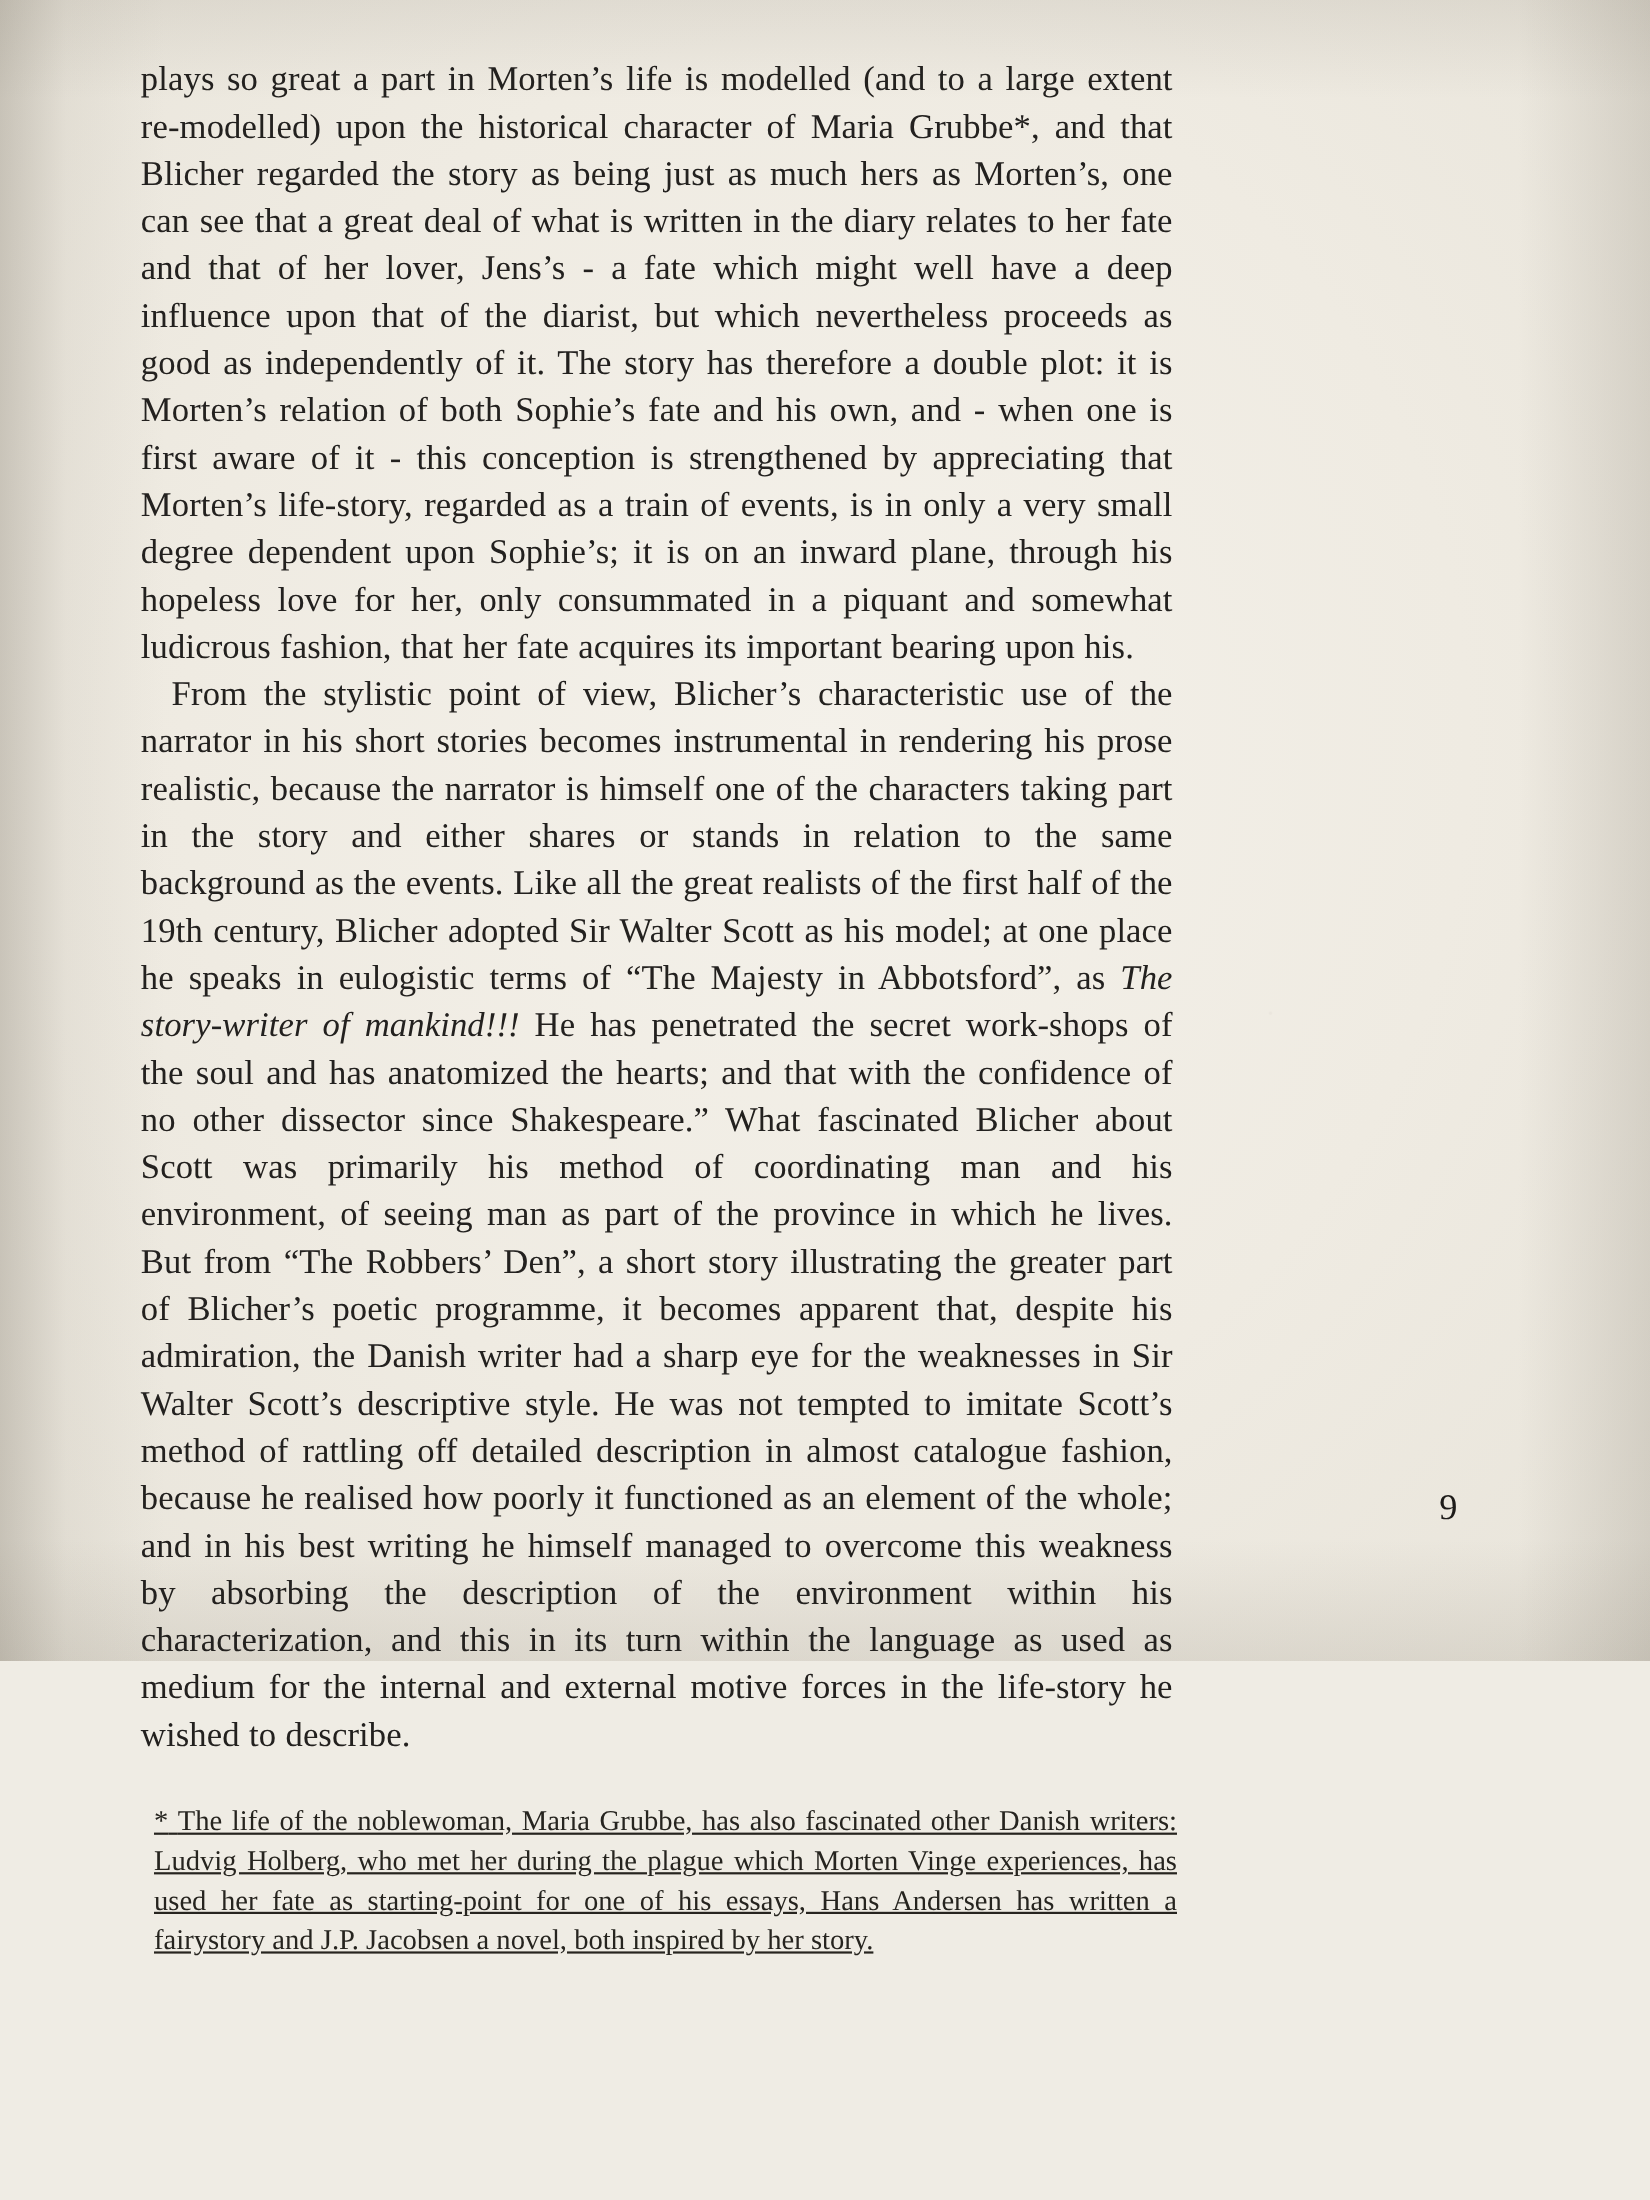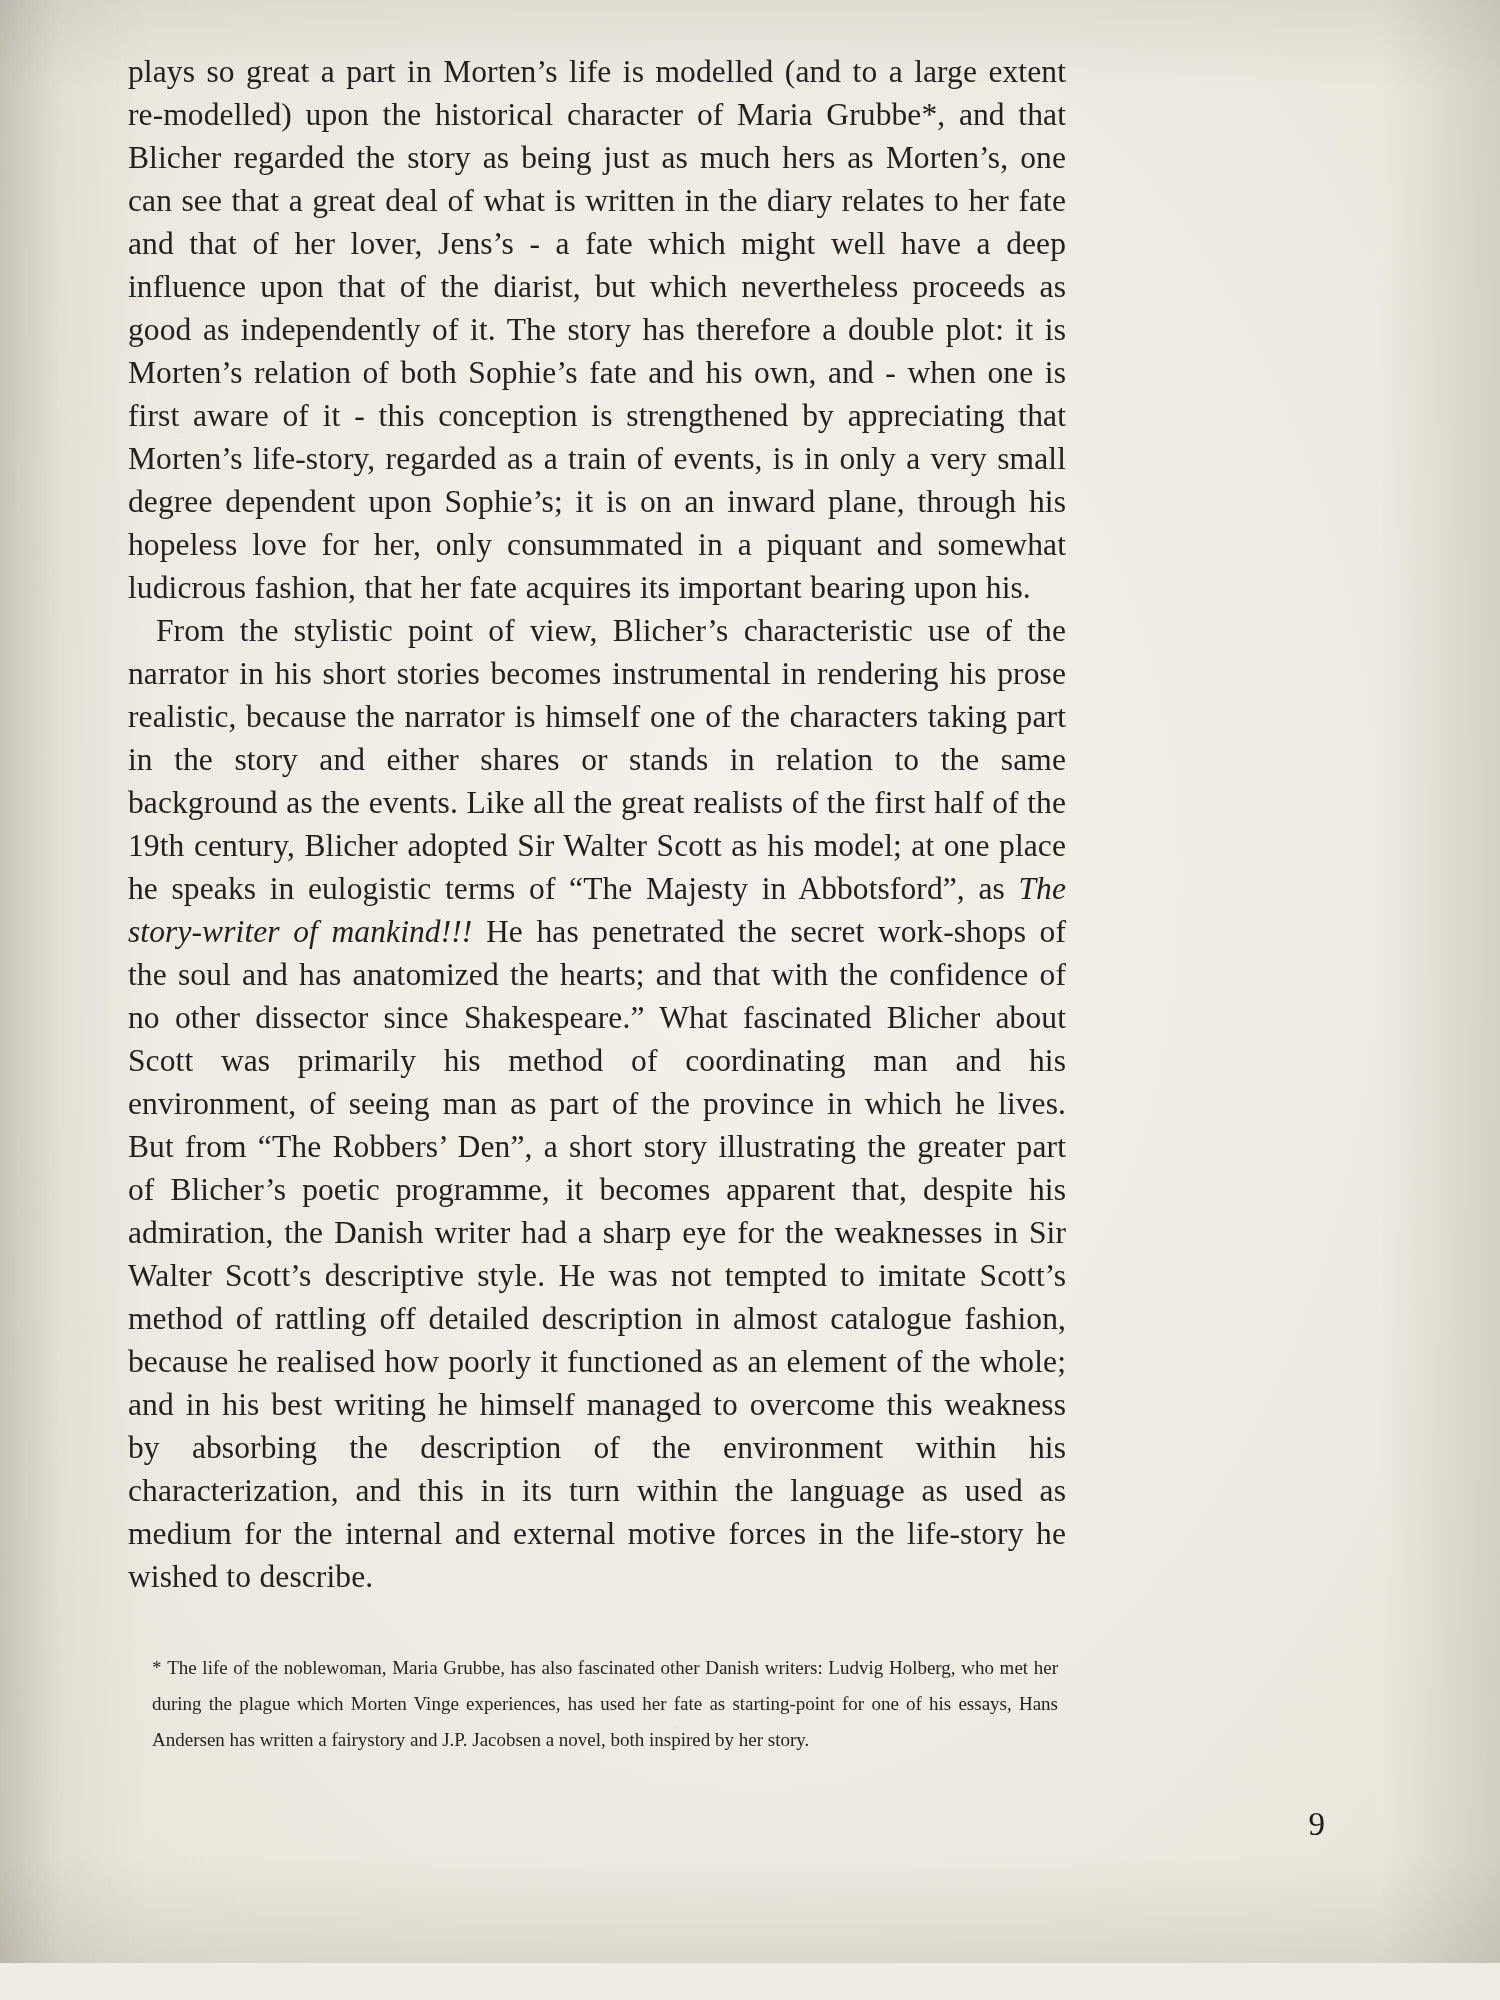--- a/index.html
+++ b/index.html
@@ -9,21 +9,21 @@
   body {
     width: 1500px;
     height: 2000px;
     background: #efece4;
     font-family: "Liberation Serif", serif;
     overflow: hidden;
   }
   .page {
     position: relative;
     width: 1500px;
-    height: 1963px;
+    height: 1510px;
     background:
       radial-gradient(ellipse at 50% 45%, #f4f1ea 0%, #efebe2 55%, #e8e4da 100%);
     box-sizing: border-box;
   }
   
   .page:before {
     content: "";
     position: absolute;
     inset: 0;
     pointer-events: none;
@@ -55,26 +55,27 @@
   .ital {
     font-style: italic;
   }
   .footnote-wrap {
     position: absolute;
     left: 140px;
     top: 1638px;
     width: 930px;
   }
   p.footnote {
-    margin: 12px;
-    font-size: 19px;
+    margin: 0;
+    font-size: 26px;
     line-height: 36px;
     color: #26241f;
     text-align: justify;
     text-indent: 0;
+    text-decoration: underline;
   }
   .page-number {
     position: absolute;
     right: 175px;
     bottom: 120px;
     font-size: 33px;
     color: #1d1b19;
     font-family: "Liberation Serif", serif;
   }
   

